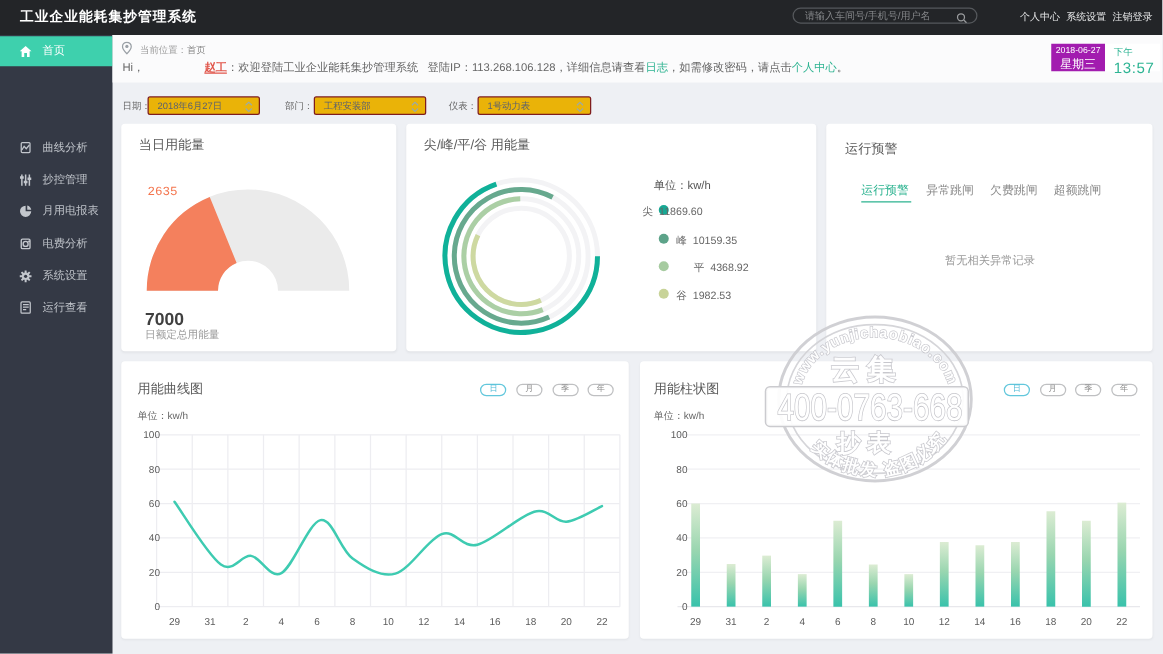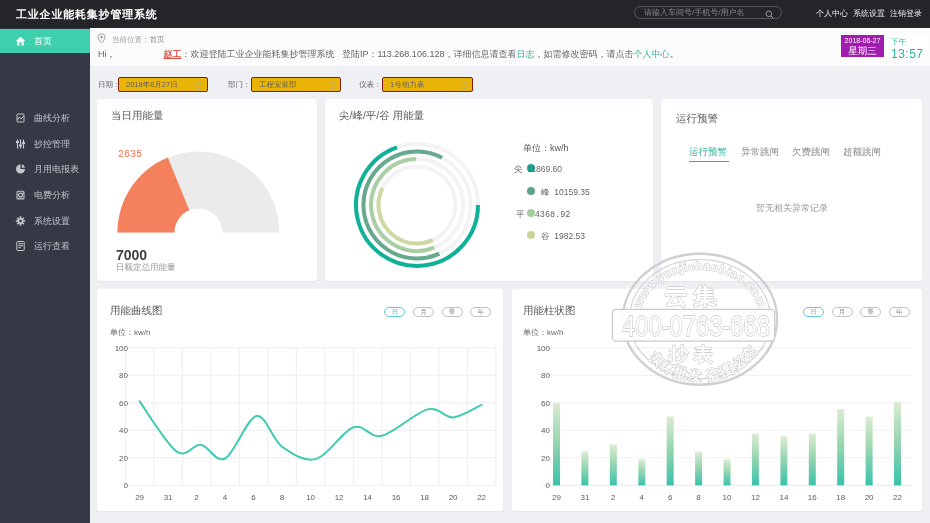--- a/index.html
+++ b/index.html
@@ -161,21 +161,21 @@
 <path d="M64.2 19.0 A46 46 0 1 0 82.2 107.7" stroke="#abcfa5"></path>
 <path d="M30.4 48.1 A38.5 38.5 0 0 0 80.7 100.2" stroke="#ced9a1"></path>
 </g>
 </svg>
 <div class="abs" style="left:523px;top:142px;font-size:9px;color:#555;">单位：kw/h</div>
 <div class="abs" style="left:527px;top:164px;width:8px;height:8px;border-radius:50%;background:#18a894;"></div>
 <div class="abs" style="left:514px;top:164px;font-size:8.5px;color:#666;">尖&nbsp;&nbsp;11869.60</div>
 <div class="abs" style="left:527px;top:186.5px;width:8px;height:8px;border-radius:50%;background:#5da389;"></div>
 <div class="abs" style="left:541px;top:186.5px;font-size:8.5px;color:#666;">峰&nbsp;&nbsp;10159.35</div>
 <div class="abs" style="left:527px;top:208.5px;width:8px;height:8px;border-radius:50%;background:#a6cba0;"></div>
-<div class="abs" style="left:516px;top:208.5px;font-size:8.5px;color:#666;font-family:Liberation Mono, monospace;">平&nbsp;&nbsp;4368.92</div>
+<div class="abs" style="left:555px;top:208.5px;font-size:8.5px;color:#666;">平&nbsp;&nbsp;4368.92</div>
 <div class="abs" style="left:527px;top:231px;width:8px;height:8px;border-radius:50%;background:#c8d398;"></div>
 <div class="abs" style="left:541px;top:231px;font-size:8.5px;color:#666;">谷&nbsp;&nbsp;1982.53</div>
 
 <div class="card" style="left:661px;top:99px;width:261px;height:182px;"></div>
 <div class="ctitle" style="left:676px;top:112px;">运行预警</div>
 <div class="tab" style="left:689px;top:146px;color:#2cb390;">运行预警</div>
 <div class="abs" style="left:689px;top:160.5px;width:40px;height:1.5px;background:#2cb390;"></div>
 <div class="tab" style="left:741px;top:146px;">异常跳闸</div>
 <div class="tab" style="left:792px;top:146px;">欠费跳闸</div>
 <div class="tab" style="left:843px;top:146px;">超额跳闸</div>

